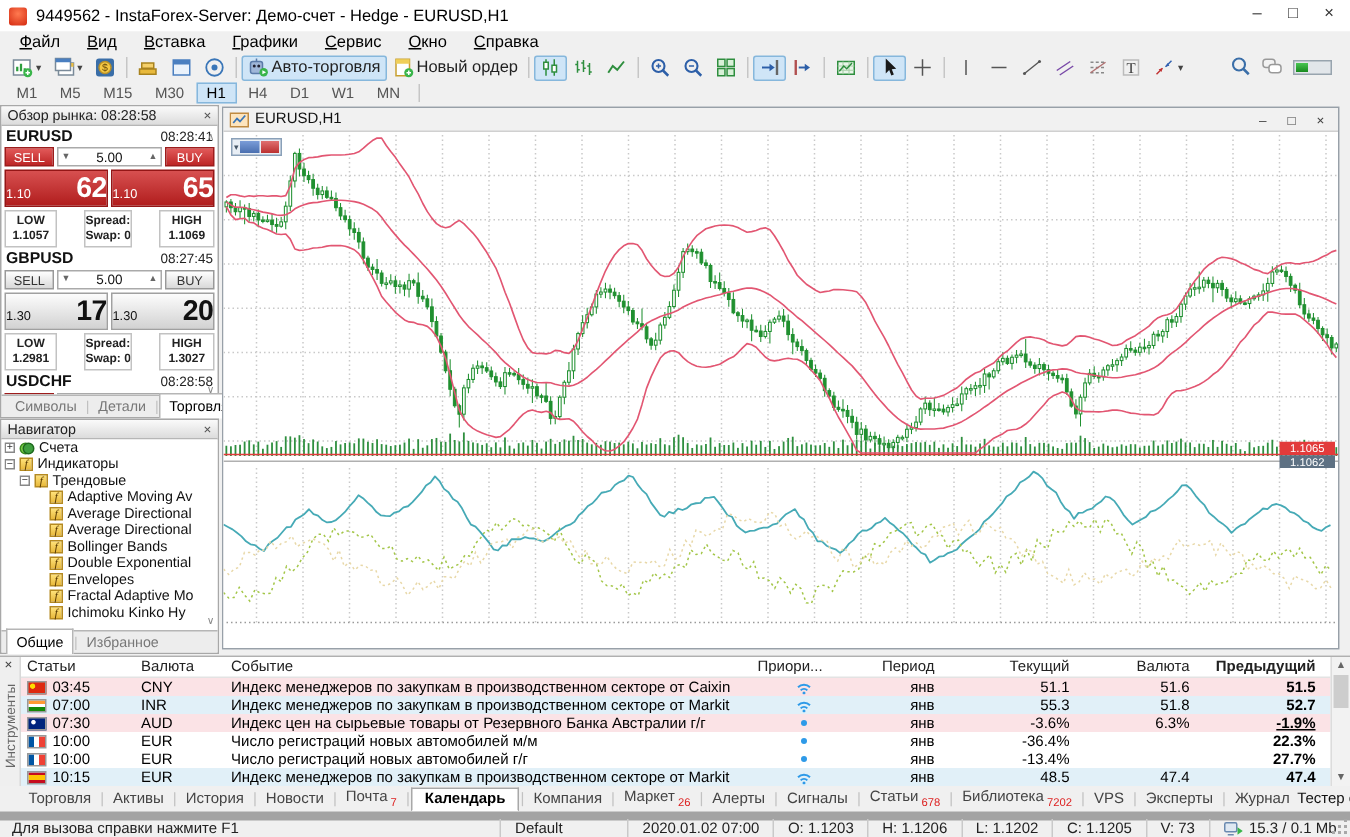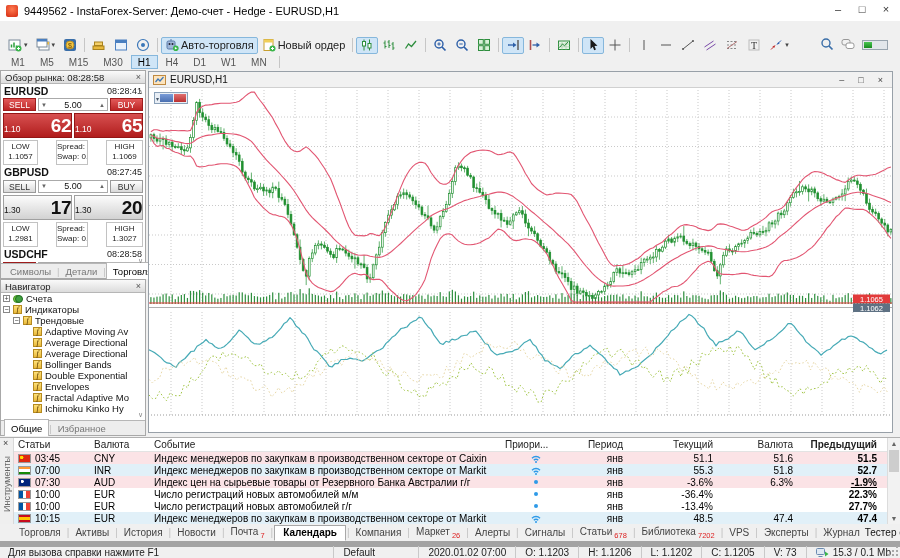--- a/index.html
+++ b/index.html
@@ -52,21 +52,21 @@
   .gray .btn-trade { background:linear-gradient(#fff,#d9d9d9); border-color:#999; color:#333; }
   .stepper { flex:1; height:13px; border:1px solid #aaa; display:flex; align-items:center; background:#fff; font-size:9px; color:#111; }
   .step-btn { width:10px; text-align:center; font-size:6px; color:#666; }
   .lot-val { flex:1; text-align:center; }
   .price-row { display:flex; gap:2px; padding:0 2px; height:25px; margin-top:1px; }
   .tile { flex:1; border:1px solid; display:flex; align-items:flex-end; justify-content:space-between; gap:2px; padding-bottom:1px; overflow:hidden; }
   .red .tile { background:linear-gradient(#d75050,#b11d1d); border-color:#941616; color:#fff; }
   .gray .tile { background:linear-gradient(#fcfcfc,#d2d2d2); border-color:#a0a0a0; color:#111; }
   .tile .small { font-size:8.5px; line-height:1; margin-bottom:3px; }
   .tile .big { font-size:19px; font-weight:bold; line-height:20px; letter-spacing:-0.5px; }
-  .info-grid { display:grid; grid-template-columns:35px 1fr 37px; gap:18px; padding:2px 2px 1px 2px; }
+  .info-grid { display:grid; grid-template-columns:35px 1fr 37px; gap:18px; padding:2px 2px 1px 2px;font-weight:bold; }
   .info-cell { border:1px solid #c2c2c2; text-align:center; font-size:8px; line-height:1.3; padding:1px 0; background:#fff; color:#222; white-space:nowrap; overflow:hidden; }
   .chev { position:absolute; right:2px; font-size:7px; color:#888; line-height:1; z-index:3; }
 
   .panel-tabs { position:absolute; bottom:0; left:0; right:0; height:15px; background:#ededed; border-top:1px solid #b6b6b6; display:flex; align-items:center; font-size:9.5px; color:#777; padding-left:3px; }
   .ptab { padding:0 6px; height:15px; line-height:15px; white-space:nowrap; }
   .ptab.active { background:#fff; color:#000; border-left:1px solid #b6b6b6; border-right:1px solid #b6b6b6; margin-top:-2px; height:17px; line-height:17px; border-top:1px solid #b6b6b6; }
   .ptab-sep { color:#c0c0c0; }
 
   .tree { position:absolute; top:13px; bottom:15px; left:0; right:0; overflow:hidden; background:#fff; font-size:9.5px; }
   .trow { display:flex; align-items:center; height:11px; gap:3px; white-space:nowrap; overflow:hidden; }
@@ -142,20 +142,29 @@
   <div class="titlebar">
     <span class="app-logo"></span>
     <span class="win-title">9449562 - InstaForex-Server: Демо-счет - Hedge - EURUSD,H1</span>
     <div class="win-btns">
       <span class="win-btn">–</span>
       <span class="win-btn">□</span>
       <span class="win-btn">×</span>
     </div>
   </div>
 
+  <div class="menubar" id="menubar">
+      <div class="menu-item"><u>Ф</u>айл</div>
+      <div class="menu-item"><u>В</u>ид</div>
+      <div class="menu-item"><u>В</u>ставка</div>
+      <div class="menu-item"><u>Г</u>рафики</div>
+      <div class="menu-item"><u>С</u>ервис</div>
+      <div class="menu-item"><u>О</u>кно</div>
+      <div class="menu-item"><u>С</u>правка</div>
+    </div>
 
   <div class="toolbar" id="toolbar">
       <div class="tb-btn">
         <span>
           <svg width="14" height="14" viewBox="0 0 14 14">
             <rect x="1" y="2" width="11" height="10" fill="#fff" stroke="#7a8a99"></rect>
             <path d="M3.5 9.5v-3M6 9.5v-5M8.5 9.5v-2" stroke="#2e9e3e" stroke-width="1.5"></path>
             <circle cx="10.5" cy="10.5" r="3" fill="#39b54a"></circle>
             <path d="M10.5 9v3M9 10.5h3" stroke="#fff"></path>
           </svg>

